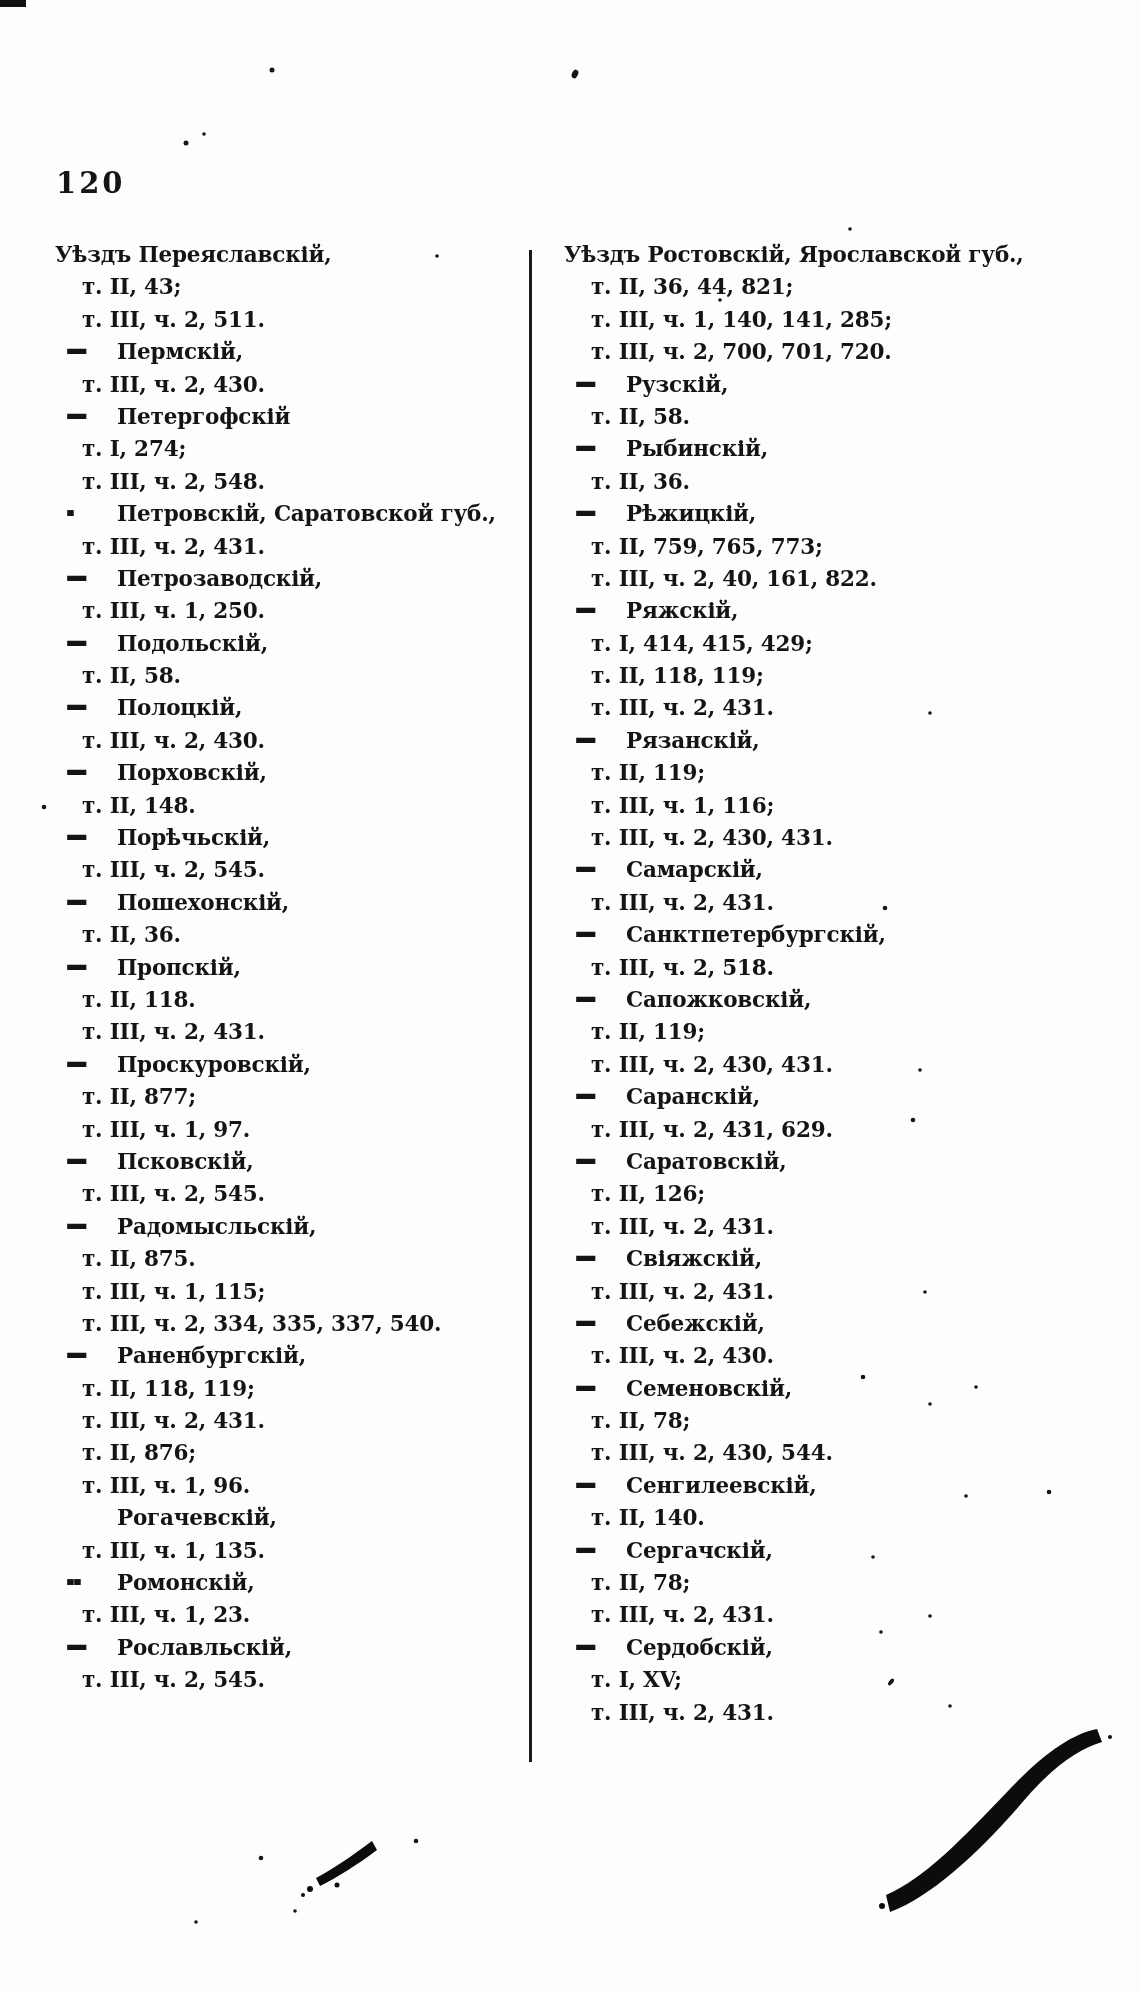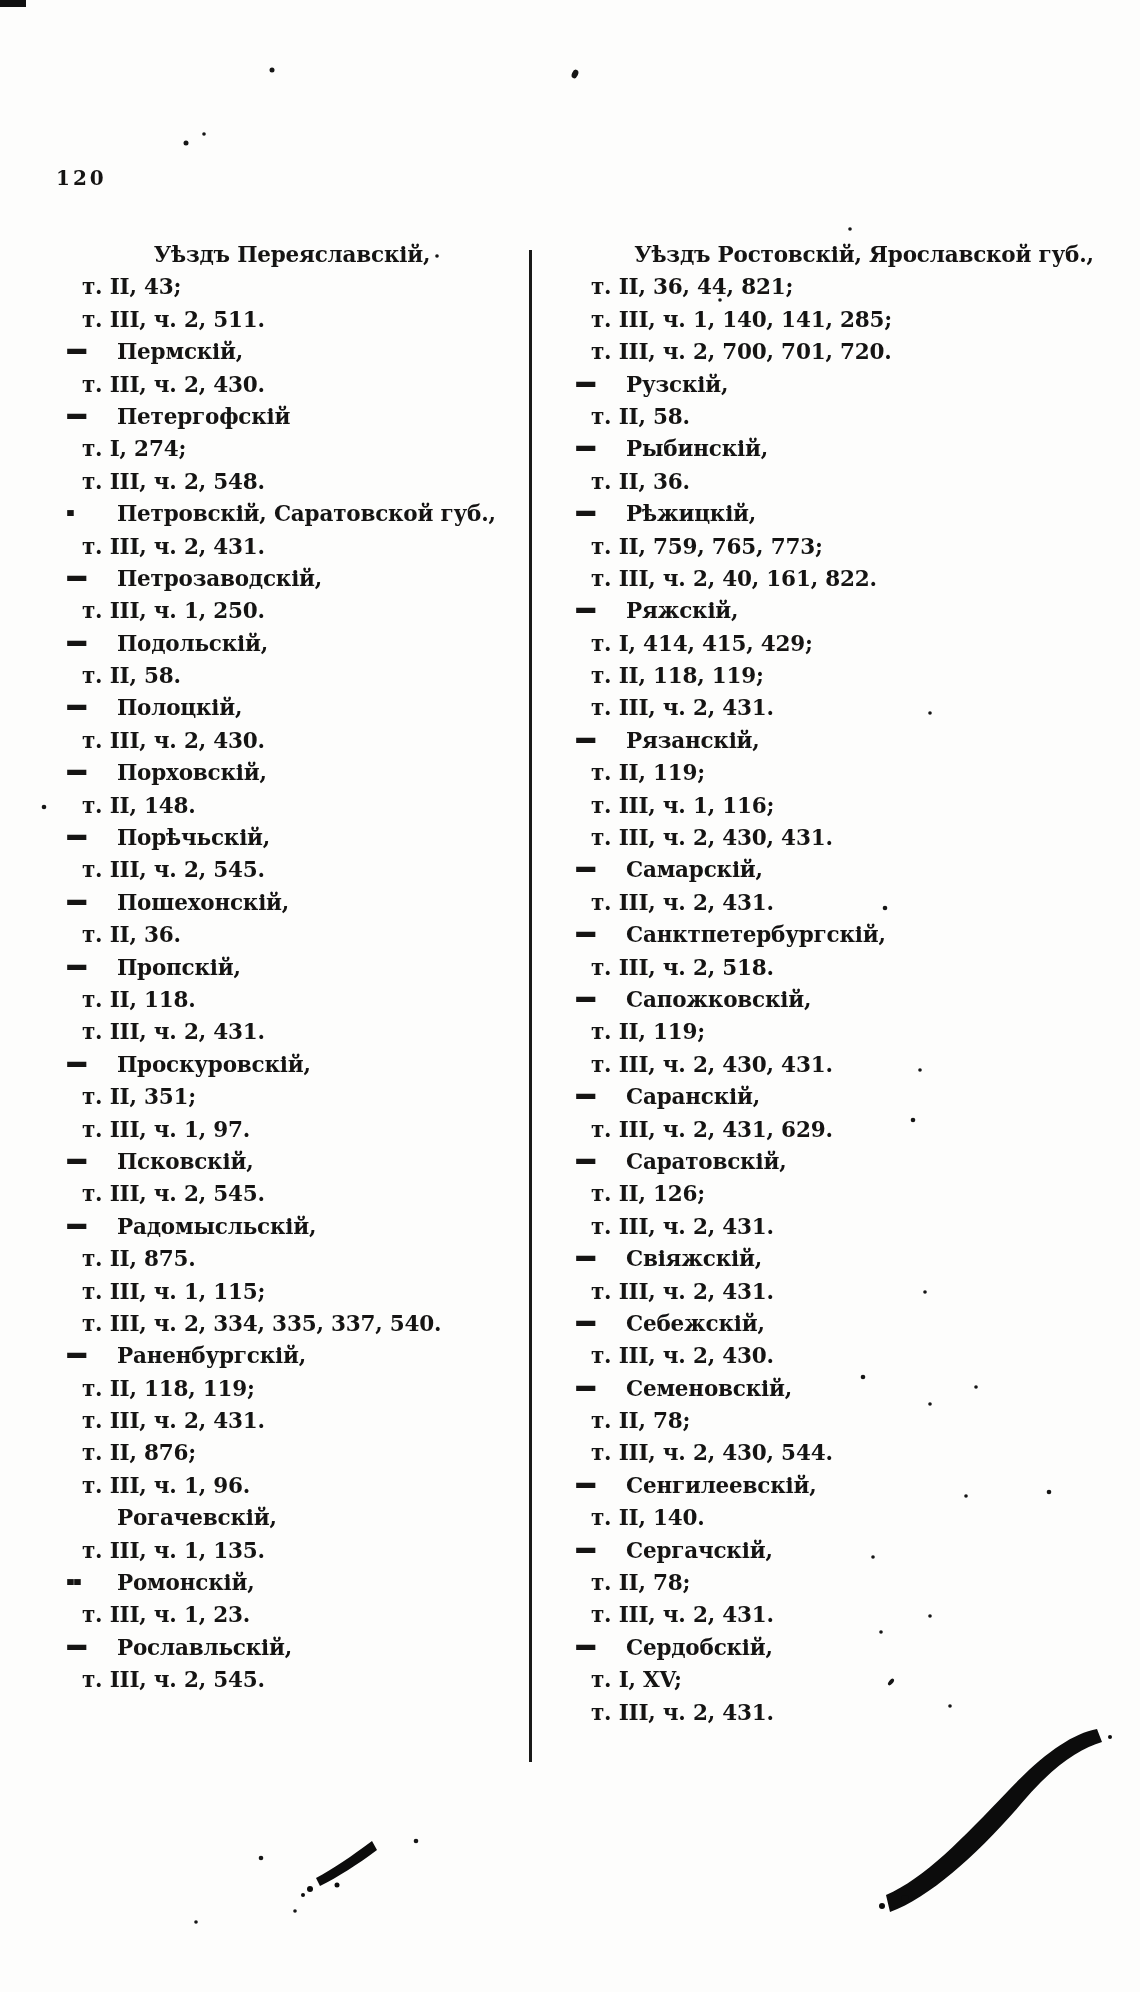--- a/index.html
+++ b/index.html
@@ -10,21 +10,21 @@
     background: #fdfdfc;
     overflow: hidden;
     font-family: "DejaVu Serif", serif;
     font-weight: 700;
     color: #151413;
   }
   .page-number {
     position: absolute;
     left: 56px;
     top: 166px;
-    font-size: 20px;
+    font-size: 29px;
     letter-spacing: 3px;
   }
   .divider {
     position: absolute;
     left: 529px;
     top: 250px;
     width: 3px;
     height: 1512px;
     background: #191918;
   }
@@ -32,21 +32,21 @@
   .col-left  { left: 55px;  width: 474px; }
   .col-right { left: 564px; width: 600px; }
   .line {
     height: 32.4px;
     line-height: 32.4px;
     white-space: nowrap;
     font-size: 21.5px;
     letter-spacing: -0.2px;
   }
   .ref    { padding-left: 27px; }
-  .header { padding-left: 0; text-align: center; }
+  .header { padding-left: 0; }
   .dash {
     display: inline-block;
     width: 62px;
     padding-left: 11px;
     box-sizing: border-box;
     transform: scaleY(2.1);
     transform-origin: center 60%;
     letter-spacing: -2px;
   }
   .artifacts { position: absolute; left: 0; top: 0; pointer-events: none; }
@@ -80,21 +80,21 @@
       <div class="line name"><span class="dash">—</span><span>Порховскій,</span></div>
       <div class="line ref">т. II, 148.</div>
       <div class="line name"><span class="dash">—</span><span>Порѣчьскій,</span></div>
       <div class="line ref">т. III, ч. 2, 545.</div>
       <div class="line name"><span class="dash">—</span><span>Пошехонскій,</span></div>
       <div class="line ref">т. II, 36.</div>
       <div class="line name"><span class="dash">—</span><span>Пропскій,</span></div>
       <div class="line ref">т. II, 118.</div>
       <div class="line ref">т. III, ч. 2, 431.</div>
       <div class="line name"><span class="dash">—</span><span>Проскуровскій,</span></div>
-      <div class="line ref">т. II, 351;</div>
+      <div class="line ref">т. II, 877;</div>
       <div class="line ref">т. III, ч. 1, 97.</div>
       <div class="line name"><span class="dash">—</span><span>Псковскій,</span></div>
       <div class="line ref">т. III, ч. 2, 545.</div>
       <div class="line name"><span class="dash">—</span><span>Радомысльскій,</span></div>
       <div class="line ref">т. II, 875.</div>
       <div class="line ref">т. III, ч. 1, 115;</div>
       <div class="line ref">т. III, ч. 2, 334, 335, 337, 540.</div>
       <div class="line name"><span class="dash">—</span><span>Раненбургскій,</span></div>
       <div class="line ref">т. II, 118, 119;</div>
       <div class="line ref">т. III, ч. 2, 431.</div>

